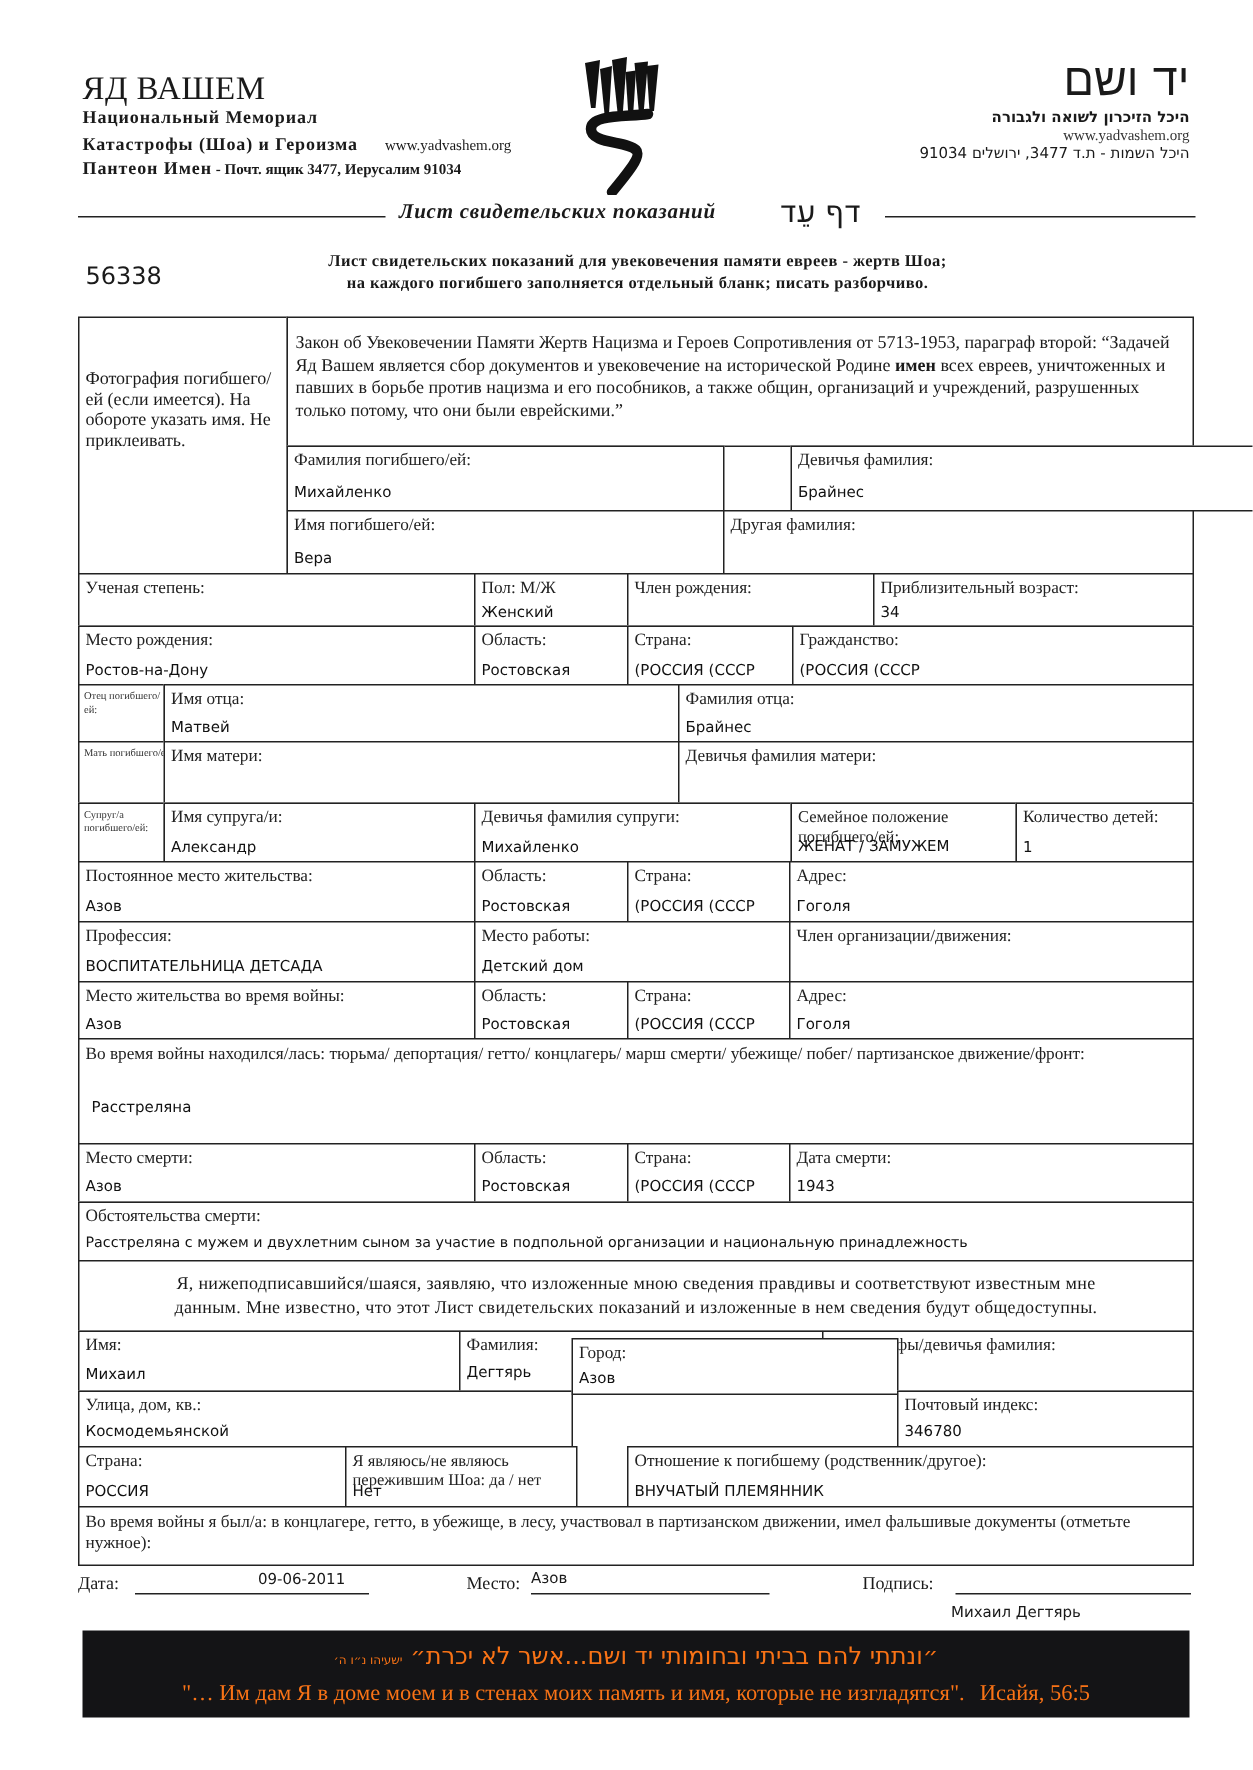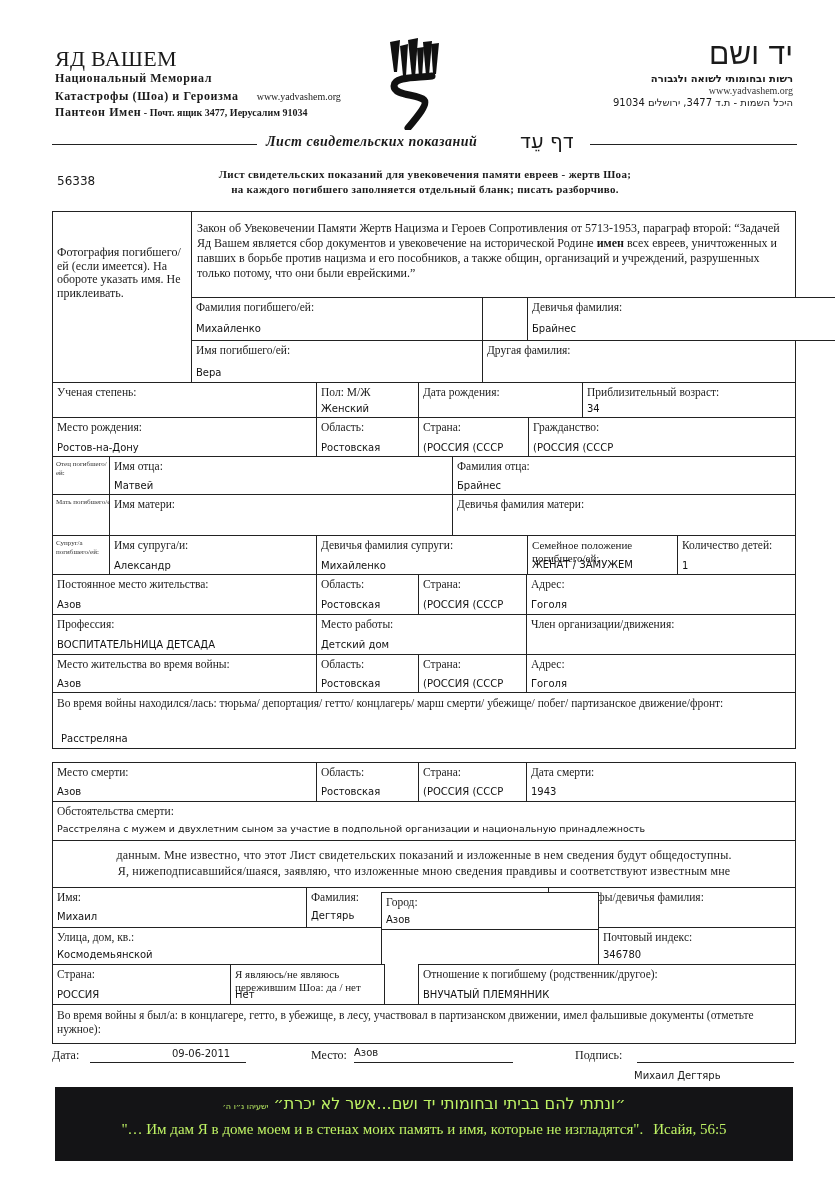--- a/index.html
+++ b/index.html
@@ -22,21 +22,21 @@
   .hdr-he-title { right: 42px; top: 36px; font-size: 30px; direction: rtl; font-family: "DejaVu Sans", sans-serif; font-weight: 300; }
   .hdr-he-l1 { right: 42px; top: 73px; font-size: 10px; font-weight: bold; direction: rtl; font-family: "DejaVu Sans", sans-serif; }
   .hdr-he-l2 { right: 42px; top: 85px; font-size: 10px; font-family: "Liberation Serif", serif; color:#333; }
   .hdr-he-l3 { right: 42px; top: 97px; font-size: 10px; direction: rtl; font-family: "DejaVu Sans", sans-serif; }
 
   .title-rule-l { left: 52px; top: 144px; width: 205px; height: 1px; background: #222; }
   .title-rule-r { left: 590px; top: 144px; width: 207px; height: 1px; background: #222; }
   .title-ru { left: 266px; top: 134px; font-size: 14px; font-style: italic; font-weight: bold; letter-spacing: 0.5px; }
   .title-he { left: 520px; top: 129px; font-size: 20px; font-family: "DejaVu Sans", sans-serif; direction: rtl; }
 
-  .doc-num { left: 57px; top: 174px; font-size: 12px; font-family: "DejaVu Sans", sans-serif; }
+  .doc-num { left: 57px; top: 174px; font-size: 16px; font-family: "DejaVu Sans", sans-serif; }
   .intro { left: 150px; top: 167px; width: 550px; text-align: center; font-size: 11px; font-weight: bold; line-height: 15px; letter-spacing: 0.3px; }
 
   
   .cell { position: absolute; border: 1px solid #222; background: #fff; overflow: hidden; }
   .lbl { position: absolute; left: 4px; top: 3px; font-size: 11.5px; color: #222; line-height: 13px; white-space: nowrap; }
   .lbl.wrap { white-space: normal; right: 4px; }
   .val { position: absolute; left: 4px; font-size: 10px; font-family: "DejaVu Sans", sans-serif; color: #111; white-space: nowrap; }
   .tiny { position: absolute; left: 3px; top: 3px; font-size: 7px; line-height: 9px; color: #333; }
 
   .photo-txt { position: absolute; left: 4px; top: 34px; font-size: 12px; line-height: 13.5px; }
@@ -44,21 +44,21 @@
   .law-txt b { font-weight: bold; }
 
   .decl { position: absolute; left: 0; right: 0; top: 6px; text-align: center; font-size: 12px; line-height: 16px; letter-spacing: 0.2px; }
 
   
   .sig-lbl { font-size: 12px; }
   .sig-line { height: 1px; background: #222; }
   .sig-val { font-size: 10px; font-family: "DejaVu Sans", sans-serif; }
 
   
-  .footer { left: 55px; top: 1087px; width: 738px; height: 74px; background: #141416; color: #bef264; }
+  .footer { left: 55px; top: 1087px; width: 738px; height: 58px; background: #141416; color: #f97316; }
   .footer-he { position: absolute; left: 0; right: 0; top: 7px; text-align: center; font-size: 16px; font-family: "DejaVu Sans", sans-serif; direction: rtl; }
   .footer-he small { font-size: 8px; }
   .footer-ru { position: absolute; left: 0; right: 0; top: 34px; text-align: center; font-size: 15px; }
   .footer-ru .ref { margin-left: 10px; }
 </style>
 </head>
 <body>
 
 <div class="abs hdr-ru-title">ЯД ВАШЕМ</div>
 <div class="abs hdr-ru-line hdr-ru-l1">Национальный Мемориал</div>
@@ -73,21 +73,21 @@
   <polygon points="2,4 12,2 9,34 6,34" fill="#111"></polygon>
   <polygon points="12,8 20,6 18,38 15,38" fill="#111"></polygon>
   <polygon points="20,2 30,0 27,40 24,40" fill="#111"></polygon>
   <polygon points="29,10 36,9 34,40 31,40" fill="#111"></polygon>
   <polygon points="35,4 44,3 41,38 38,38" fill="#111"></polygon>
   <polygon points="43,6 51,5 48,36 45,36" fill="#111"></polygon>
   <path d="M44,38 C30,40 6,38 6,48 C6,58 30,56 36,62 C40,66 30,78 20,90" stroke="#111" stroke-width="7" fill="none" stroke-linecap="round"></path>
 </svg>
 
 <div class="abs hdr-he-title">יד ושם</div>
-<div class="abs hdr-he-l1">רשות ובחומותי לשואה ולגבורה</div>
+<div class="abs hdr-he-l1">היכל הזיכרון לשואה ולגבורה</div>
 <div class="abs hdr-he-l2">www.yadvashem.org</div>
 <div class="abs hdr-he-l3">היכל השמות - ת.ד 3477, ירושלים 91034</div>
 
 <div class="abs title-rule-l"></div>
 <div class="abs title-ru">Лист свидетельских показаний</div>
 <div class="abs title-he">דף עֵד</div>
 <div class="abs title-rule-r"></div>
 
 <div class="abs doc-num">56338</div>
 <div class="abs intro">
@@ -121,21 +121,21 @@
 
 <div class="cell" style="left:52px;top:382px;width:265px;height:36px;">
   <div class="lbl">Ученая степень:</div>
   <div class="val" style="top:21px;"></div>
 </div>
 <div class="cell" style="left:316px;top:382px;width:103px;height:36px;">
   <div class="lbl">Пол: М/Ж</div>
   <div class="val" style="top:20px;">Женский</div>
 </div>
 <div class="cell" style="left:418px;top:382px;width:165px;height:36px;">
-  <div class="lbl">Дата рождения:</div>
+  <div class="lbl">Член рождения:</div>
   <div class="val" style="top:20px;"></div>
 </div>
 <div class="cell" style="left:582px;top:382px;width:214px;height:36px;">
   <div class="lbl">Приблизительный возраст:</div>
   <div class="val" style="top:20px;">34</div>
 </div>
 
 <div class="cell" style="left:52px;top:417px;width:265px;height:40px;">
   <div class="lbl">Место рождения:</div>
   <div class="val" style="top:24px;">Ростов-на-Дону</div>
@@ -237,21 +237,21 @@
 </div>
 <div class="cell" style="left:418px;top:654px;width:109px;height:39px;">
   <div class="lbl">Страна:</div>
   <div class="val" style="top:23px;">(РОССИЯ (СССР</div>
 </div>
 <div class="cell" style="left:526px;top:654px;width:270px;height:39px;">
   <div class="lbl">Адрес:</div>
   <div class="val" style="top:23px;">Гоголя</div>
 </div>
 
-<div class="cell" style="left:52px;top:692px;width:744px;height:57px;">
+<div class="cell" style="left:52px;top:692px;width:744px;height:71px;">
   <div class="lbl wrap" style="line-height:14px;">Во время войны находился/лась: тюрьма/ депортация/ гетто/ концлагерь/ марш смерти/ убежище/ побег/ партизанское движение/фронт:</div>
   <div class="val" style="top:40px;left:8px;">Расстреляна</div>
 </div>
 
 <div class="cell" style="left:52px;top:762px;width:265px;height:40px;">
   <div class="lbl">Место смерти:</div>
   <div class="val" style="top:23px;">Азов</div>
 </div>
 <div class="cell" style="left:316px;top:762px;width:103px;height:40px;">
   <div class="lbl">Область:</div>
@@ -266,22 +266,22 @@
   <div class="val" style="top:23px;">1943</div>
 </div>
 
 <div class="cell" style="left:52px;top:801px;width:744px;height:40px;">
   <div class="lbl">Обстоятельства смерти:</div>
   <div class="val" style="top:21px;font-size:9.5px;">Расстреляна с мужем и двухлетним сыном за участие в подпольной организации и национальную принадлежность</div>
 </div>
 
 <div class="cell" style="left:52px;top:840px;width:744px;height:48px;">
   <div class="decl">
+    <div>Я, нижеподписавшийся/шаяся, заявляю, что изложенные мною сведения правдивы и соответствуют известным мне</div>
     <div>данным. Мне известно, что этот Лист свидетельских показаний и изложенные в нем сведения будут общедоступны.</div>
-    <div>Я, нижеподписавшийся/шаяся, заявляю, что изложенные мною сведения правдивы и соответствуют известным мне</div>
   </div>
 </div>
 
 <div class="cell" style="left:52px;top:887px;width:255px;height:41px;">
   <div class="lbl">Имя:</div>
   <div class="val" style="top:23px;">Михаил</div>
 </div>
 <div class="cell" style="left:306px;top:887px;width:243px;height:41px;">
   <div class="lbl">Фамилия:</div>
   <div class="val" style="top:22px;">Дегтярь</div>

